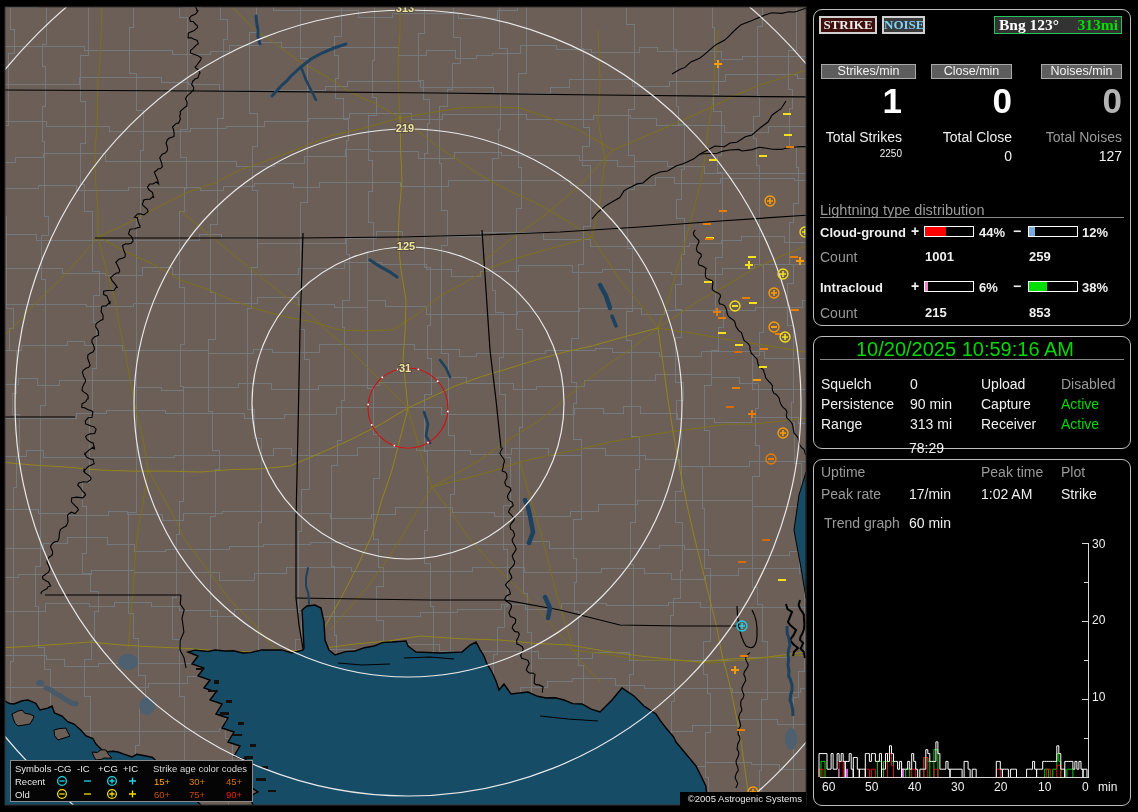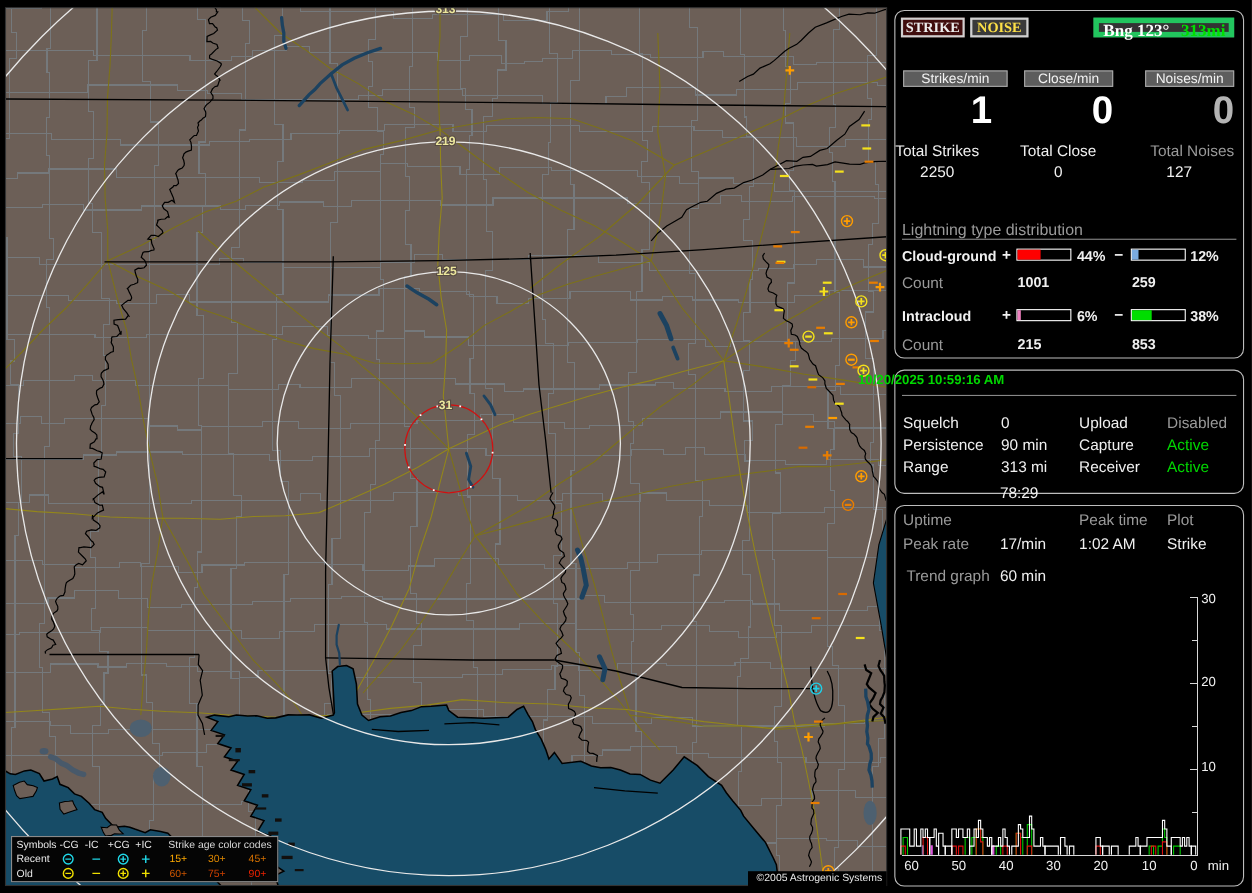--- a/index.html
+++ b/index.html
@@ -3,21 +3,21 @@
 * { margin:0; padding:0; box-sizing:border-box; }
 body { width:1138px; height:812px; background:#000; position:relative; overflow:hidden;
   font-family:"Liberation Sans", sans-serif; }
 .abs { position:absolute; }
 .box { position:absolute; left:813px; width:318px; border:1px solid #bdbdbd; border-radius:9px; background:transparent; }
 .btn { position:absolute; text-align:center; font-size:12.5px; color:#f2f2f2; background:#5d5d5d; border:1px solid #a8a8a8; }
 .r { text-align:right; }
 .lbl { font-size:14px; color:#f0f0f0; position:absolute; white-space:nowrap; }
 .gray { color:#9a9a9a !important; }
 .green { color:#00d800 !important; }
-.white { color:#f0f0f0;text-align:center; }
+.white { color:#f0f0f0; }
 .bar { position:absolute; width:50px; height:11px; border:1px solid #fff; background:#000; }
 .bar i { display:block; height:100%; }
 </style></head>
 <body>
 <div class="abs" style="left:0;top:0;width:952px;height:812px">
     <svg width="1138" height="812" viewBox="0 0 1138 812" style="position:absolute;left:0;top:0">
 <clipPath id="mapclip">
         <rect x="5" y="7" width="801" height="798"></rect>
       </clipPath>
 <g clip-path="url(#mapclip)">
@@ -278,35 +278,35 @@
   <div class="abs" style="left:215px;top:28px;color:#ee2200">90+</div>
 </div>
 
 <div class="abs" style="left:680px;top:792px;width:126px;height:14px;background:#000;font-size:9.5px;color:#e8e8e8;text-align:right;padding-right:4px;line-height:14px">©2005 Astrogenic Systems</div>
 
 <div class="box" style="top:9px;height:317px"></div>
 <div class="box" style="top:336px;height:113px"></div>
 <div class="box" style="top:459px;height:347px"></div>
 
 <div class="abs" style="left:819px;top:16px;width:58px;height:18px;background:#400d0d;border:2px solid #d0d0d0;color:#ececec;font-weight:bold;font-size:13px;text-align:center;line-height:13px;font-family:'Liberation Serif',serif">STRIKE</div>
-<div class="abs" style="left:882px;top:16px;width:53px;height:18px;background:#3a3a3a;border:2px solid #d0d0d0;color:#fde047;font-weight:bold;font-size:13px;text-align:center;line-height:13px;font-family:'Liberation Serif',serif">NOISE</div>
-<div class="abs" style="left:994px;top:16px;width:128px;height:18px;background:#333;border:5px solid #22c55e;font-weight:bold;font-size:15.5px;line-height:15px;font-family:'Liberation Serif',serif"><span style="color:#fff;padding-left:4px">Bng 123°</span><span style="color:#00e000;float:right;padding-right:3px">313mi</span></div>
+<div class="abs" style="left:882px;top:16px;width:43px;height:18px;background:#3a3a3a;border:2px solid #d0d0d0;color:#7dd3fc;font-weight:bold;font-size:13px;text-align:center;line-height:13px;font-family:'Liberation Serif',serif">NOISE</div>
+<div class="abs" style="left:994px;top:16px;width:128px;height:18px;background:#333;border:1px solid #22c55e;font-weight:bold;font-size:15.5px;line-height:15px;font-family:'Liberation Serif',serif"><span style="color:#fff;padding-left:4px">Bng 123°</span><span style="color:#00e000;float:right;padding-right:3px">313mi</span></div>
 
 <div class="btn" style="left:821px;top:64px;width:95px;height:15px;line-height:13px">Strikes/min</div>
 <div class="btn" style="left:931px;top:64px;width:81px;height:15px;line-height:13px">Close/min</div>
 <div class="btn" style="left:1041px;top:64px;width:81px;height:15px;line-height:13px">Noises/min</div>
 
 <div class="abs r" style="left:802px;top:83px;width:100px;font-size:35px;font-weight:bold;color:#fff;line-height:36px">1</div>
 <div class="abs r" style="left:912px;top:83px;width:100px;font-size:35px;font-weight:bold;color:#fff;line-height:36px">0</div>
 <div class="abs r" style="left:1022px;top:83px;width:100px;font-size:35px;font-weight:bold;color:#b4b4b4;line-height:36px">0</div>
 
 <div class="abs r white" style="left:802px;top:129px;width:100px;font-size:14px">Total Strikes</div>
 <div class="abs r white" style="left:912px;top:129px;width:100px;font-size:14px">Total Close</div>
 <div class="abs r gray" style="left:1022px;top:129px;width:100px;font-size:14px">Total Noises</div>
-<div class="abs r white" style="left:802px;top:148px;width:100px;font-size:14px">2250</div>
+<div class="abs r white" style="left:802px;top:148px;width:100px;font-size:10px">2250</div>
 <div class="abs r white" style="left:912px;top:148px;width:100px;font-size:14px">0</div>
 <div class="abs r white" style="left:1022px;top:148px;width:100px;font-size:14px">127</div>
 
 <div class="abs gray" style="left:820px;top:202px;font-size:14.5px">Lightning type distribution</div>
 <div class="abs" style="left:820px;top:217px;width:304px;height:1px;background:#888"></div>
 
 <div class="abs white" style="left:820px;top:225px;font-size:13px;font-weight:bold">Cloud-ground</div>
 <div class="abs white" style="left:911px;top:223px;font-size:14px;font-weight:bold">+</div>
 <div class="bar" style="left:924px;top:226px">
     <i style="width:44%;background:#ff0000"></i>
@@ -331,21 +331,21 @@
 <div class="abs white" style="left:1013px;top:278px;font-size:14px;font-weight:bold">−</div>
 <div class="bar" style="left:1028px;top:281px">
     <i style="width:38%;background:#00dd00"></i>
   </div>
 <div class="abs white" style="left:1082px;top:280px;font-size:13px;font-weight:bold">38%</div>
 
 <div class="abs gray" style="left:820px;top:305px;font-size:14px">Count</div>
 <div class="abs white" style="left:925px;top:305px;font-size:13px;font-weight:bold">215</div>
 <div class="abs white" style="left:1029px;top:305px;font-size:13px;font-weight:bold">853</div>
 
-<div class="abs green" style="left:780px;top:338px;font-size:12px;font-weight:bold">10/20/2025 10:59:16 AM</div>
+<div class="abs green" style="left:856px;top:338px;font-size:20px;font-weight:normal">10/20/2025 10:59:16 AM</div>
 <div class="abs" style="left:820px;top:359px;width:304px;height:1px;background:#888"></div>
 <div class="lbl" style="left:821px;top:376px">Squelch</div>
 <div class="lbl" style="left:910px;top:376px">0</div>
 <div class="lbl" style="left:981px;top:376px">Upload</div>
 <div class="lbl gray" style="left:1061px;top:376px">Disabled</div>
 <div class="lbl" style="left:821px;top:396px">Persistence</div>
 <div class="lbl" style="left:910px;top:396px">90 min</div>
 <div class="lbl" style="left:981px;top:396px">Capture</div>
 <div class="lbl green" style="left:1061px;top:396px">Active</div>
 <div class="lbl" style="left:821px;top:416px">Range</div>

